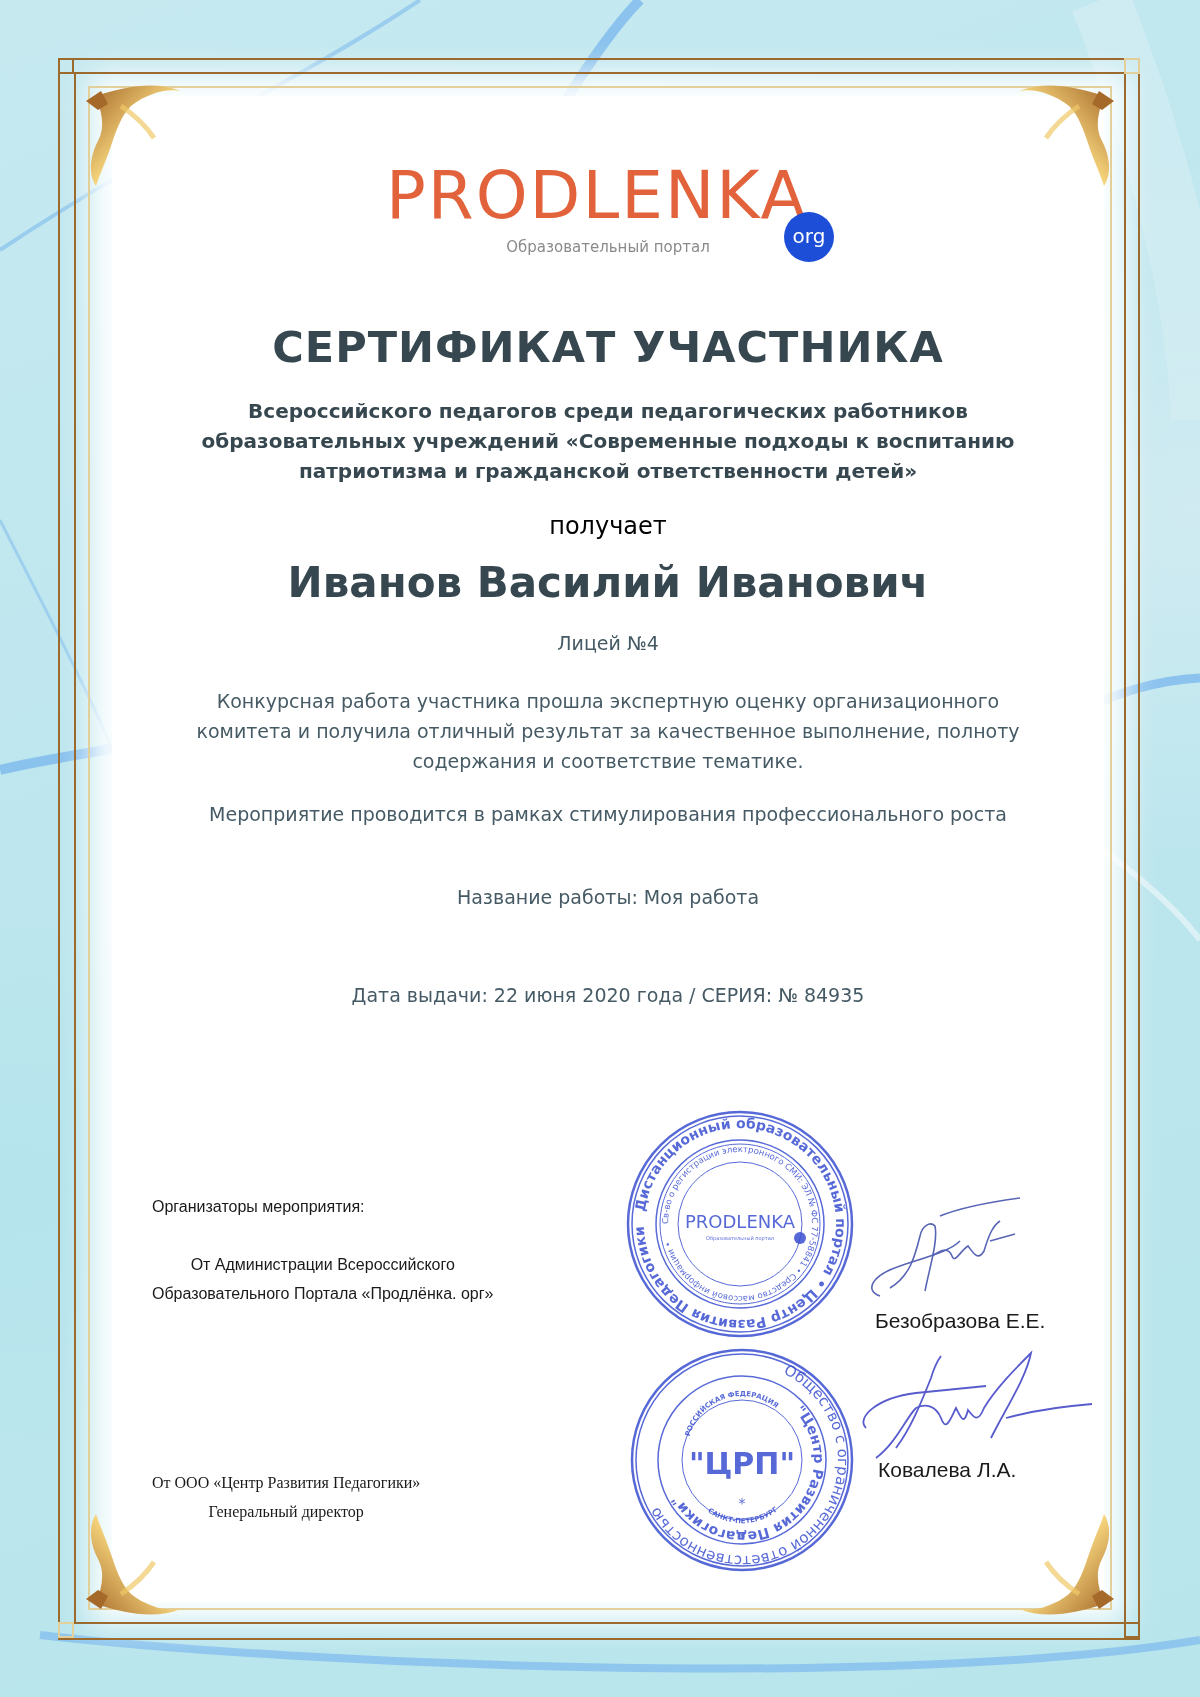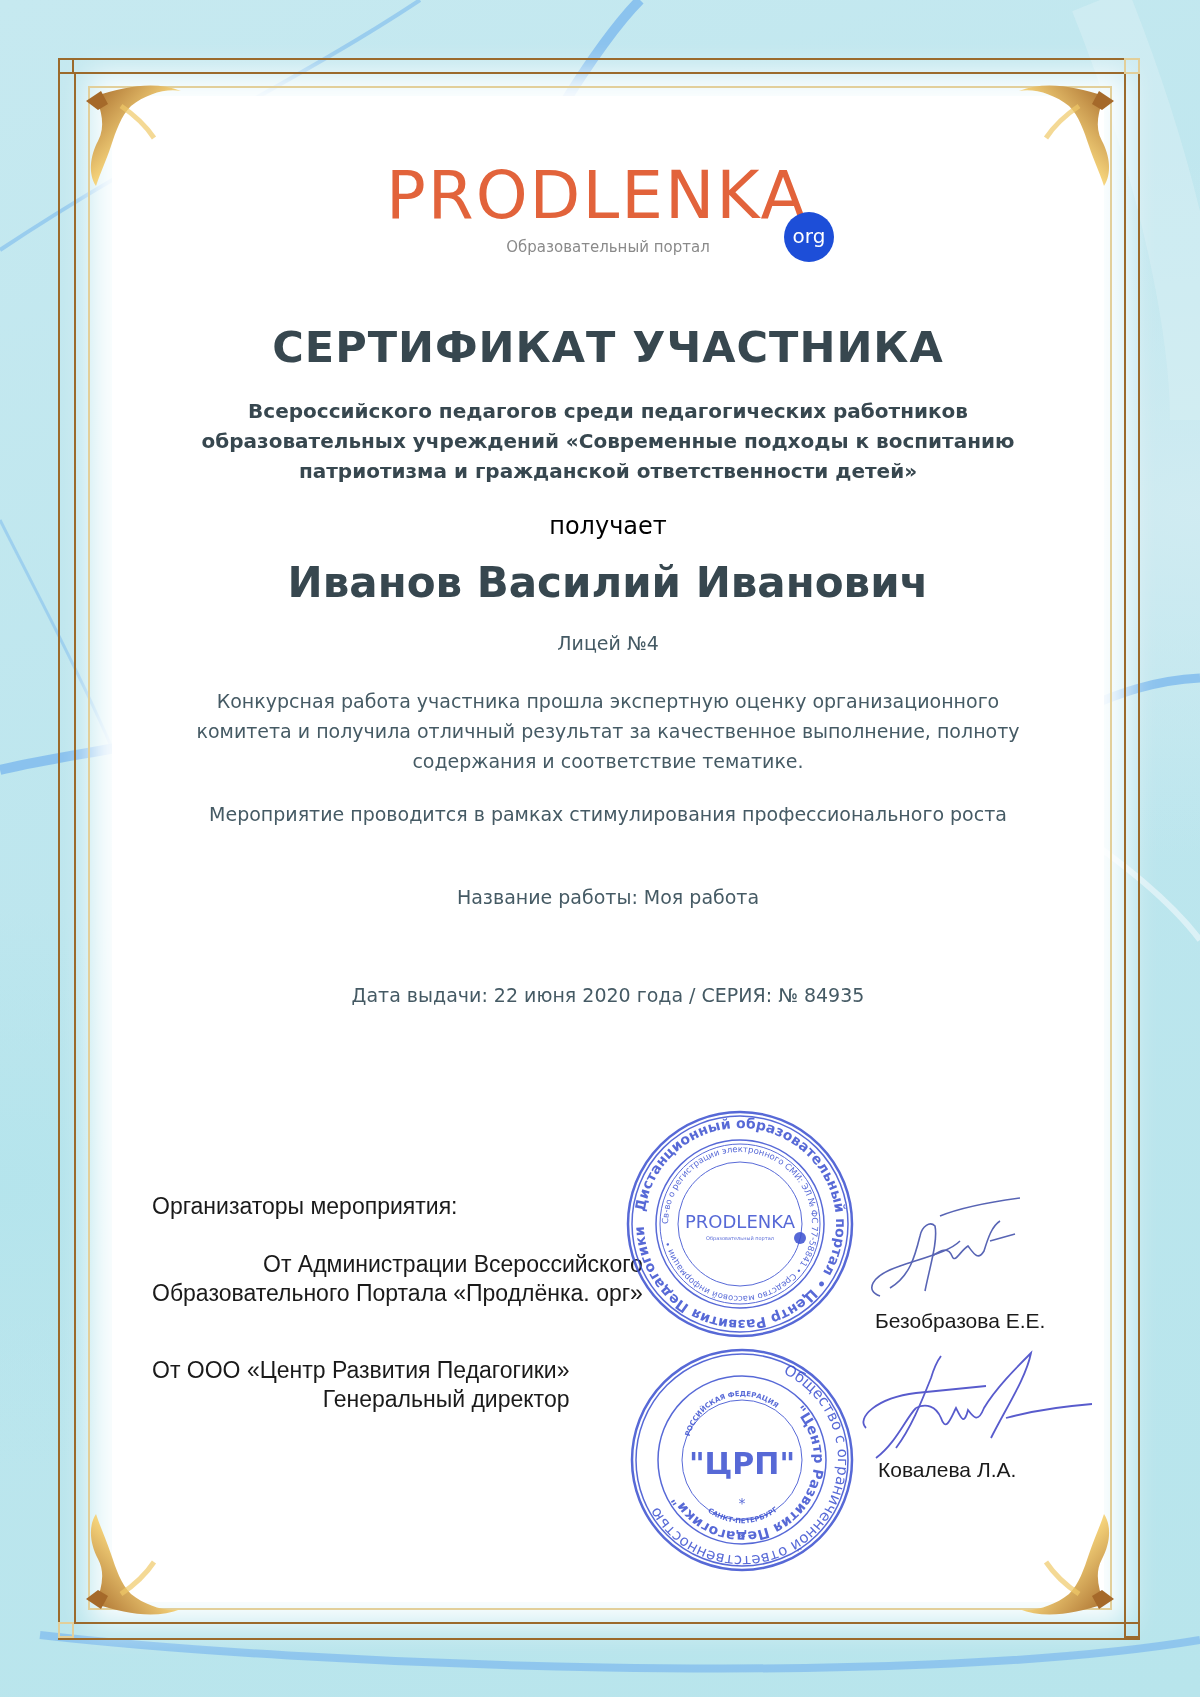--- a/index.html
+++ b/index.html
@@ -67,25 +67,25 @@
     font-size: 19px; line-height: 30px; color: #455a64;
   }
   .p1 { top: 686px; }
   .p2 { top: 799px; }
   .workname { position: absolute; left: 0; width: 992px; top: 886px; font-size: 19px; color: #455a64; }
   .issue { position: absolute; left: 0; width: 992px; top: 940px; font-size: 19px; color: #455a64; margin-top: 44px; }
 
   .org {
     position: absolute; left: 152px;
     font-family: "Liberation Sans", sans-serif;
-    font-size: 23px; line-height: 29px; color: #1a1a1a; text-align: right;
+    font-size: 16px; line-height: 29px; color: #1a1a1a; text-align: center;
   }
   .org-head { top: 1192px; }
   .org-1 { top: 1250px; }
-  .org-2 { top: 1356px; }
+  .org-2 { top: 1468px; font-family: Liberation Serif, serif; }
   .signer {
     position: absolute; font-family: "Liberation Sans", sans-serif;
     font-size: 21px; color: #1a1a1a;
   }
   .signer-1 { left: 875px; top: 1309px; }
   .signer-2 { left: 878px; top: 1458px; }
 
   .stamp { position: absolute; }
   .stamp-1 { left: 624px; top: 1108px; width: 232px; height: 232px; }
   .stamp-2 { left: 628px; top: 1346px; width: 228px; height: 228px; }

